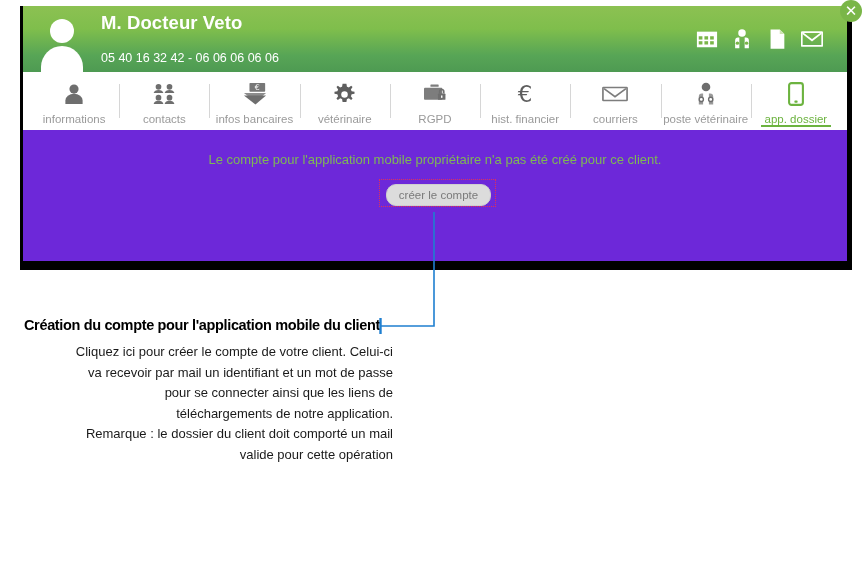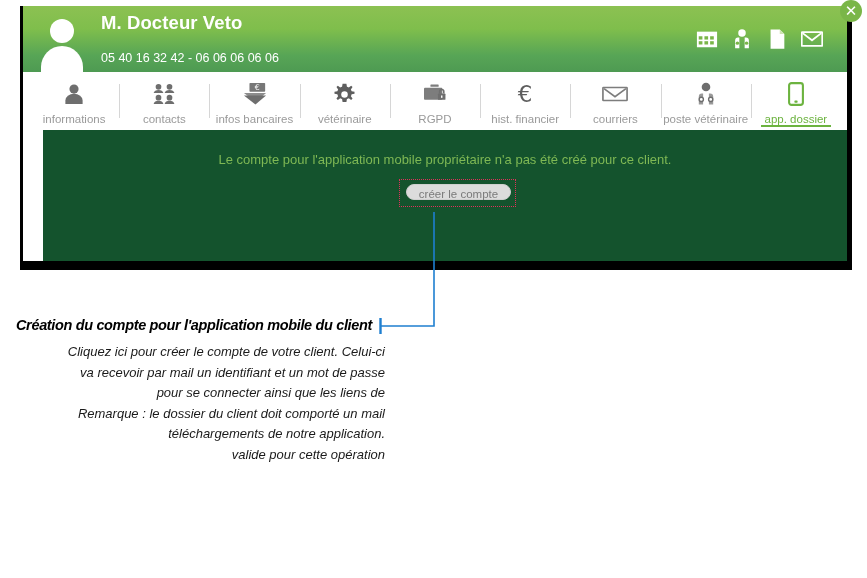--- a/index.html
+++ b/index.html
@@ -149,22 +149,21 @@
     left: 10px; right: 10px;
     bottom: 3px;
     height: 2px;
     background: #6cb33f;
   }
 
   
   #window-content {
     position: relative;
     height: calc(100% - 66px - 58px);
-    background: #14532d;
-    margin-left: 20px;
+    background: #6d28d9;
   }
   #empty-message {
     text-align: center;
     color: #7fb854;
     font-size: 13px;
     padding-top: 21px;
     line-height: 18px;
   }
   #create-account-zone {
     position: absolute;
@@ -173,21 +172,21 @@
     width: 117px;
     height: 28px;
     border: 1px dotted #e0305a;
     box-sizing: border-box;
   }
   #create-account-button {
     position: absolute;
     left: 6px;
     top: 4px;
     width: 105px;
-    height: 16px;
+    height: 22px;
     background: #dcdcdc;
     border: 1px solid #cfcfcf;
     border-radius: 10px;
     color: #7a7a7a;
     font-size: 11.5px;
     line-height: 19px;
     text-align: center;
     box-sizing: border-box;
     padding: 0;
     font-family: "Liberation Sans", sans-serif;
@@ -198,24 +197,23 @@
     position: absolute;
     left: 0; top: 0;
     width: 867px; height: 578px;
     pointer-events: none;
     z-index: 8;
   }
 
   
   #callout {
     position: absolute;
-    left: 16px;
+    left: 24px;
     top: 316px;
     width: 370px;
-    font-style: italic;
   }
   #callout-title {
     font-size: 14.5px;
     font-weight: bold;
     color: #000000;
     letter-spacing: -0.35px;
     white-space: nowrap;
     line-height: 19px;
   }
   #callout-body {
@@ -411,17 +409,17 @@
   <path d="M434 212 L434 326 L381 326" fill="none" stroke="#1f7fd0" stroke-width="1.6"></path>
   <line x1="380.5" y1="318" x2="380.5" y2="334" stroke="#1f7fd0" stroke-width="2.4"></line>
 </svg>
 
 <div id="callout">
   <div id="callout-title">Création du compte pour l'application mobile du client</div>
   <div id="callout-body">
     <span class="cb-line">Cliquez ici pour créer le compte de votre client. Celui-ci</span>
     <span class="cb-line">va recevoir par mail un identifiant et un mot de passe</span>
     <span class="cb-line">pour se connecter ainsi que les liens de</span>
+    <span class="cb-line">téléchargements de notre application.</span>
     <span class="cb-line">Remarque : le dossier du client doit comporté un mail</span>
-    <span class="cb-line">téléchargements de notre application.</span>
     <span class="cb-line">valide pour cette opération</span>
   </div>
 </div>
 
 </body></html>

